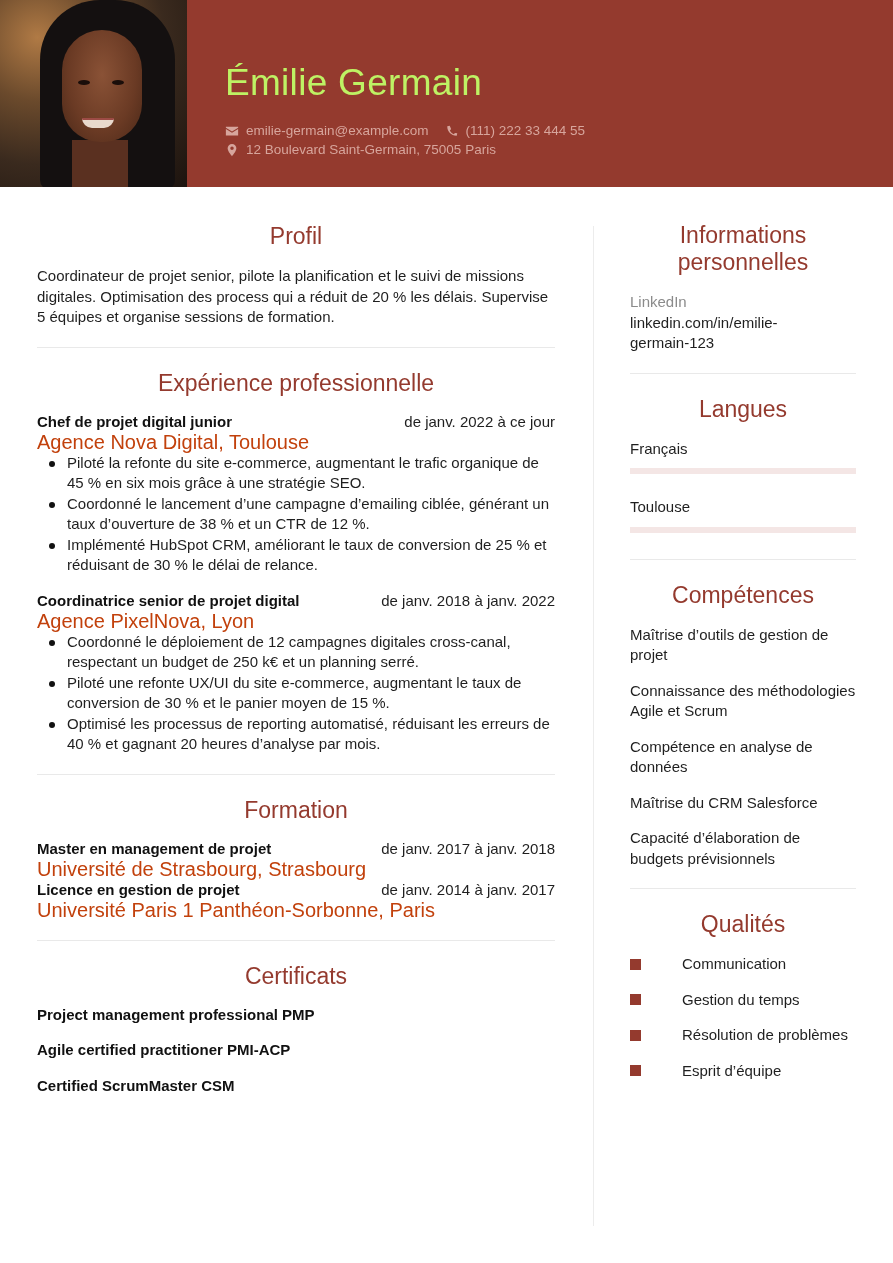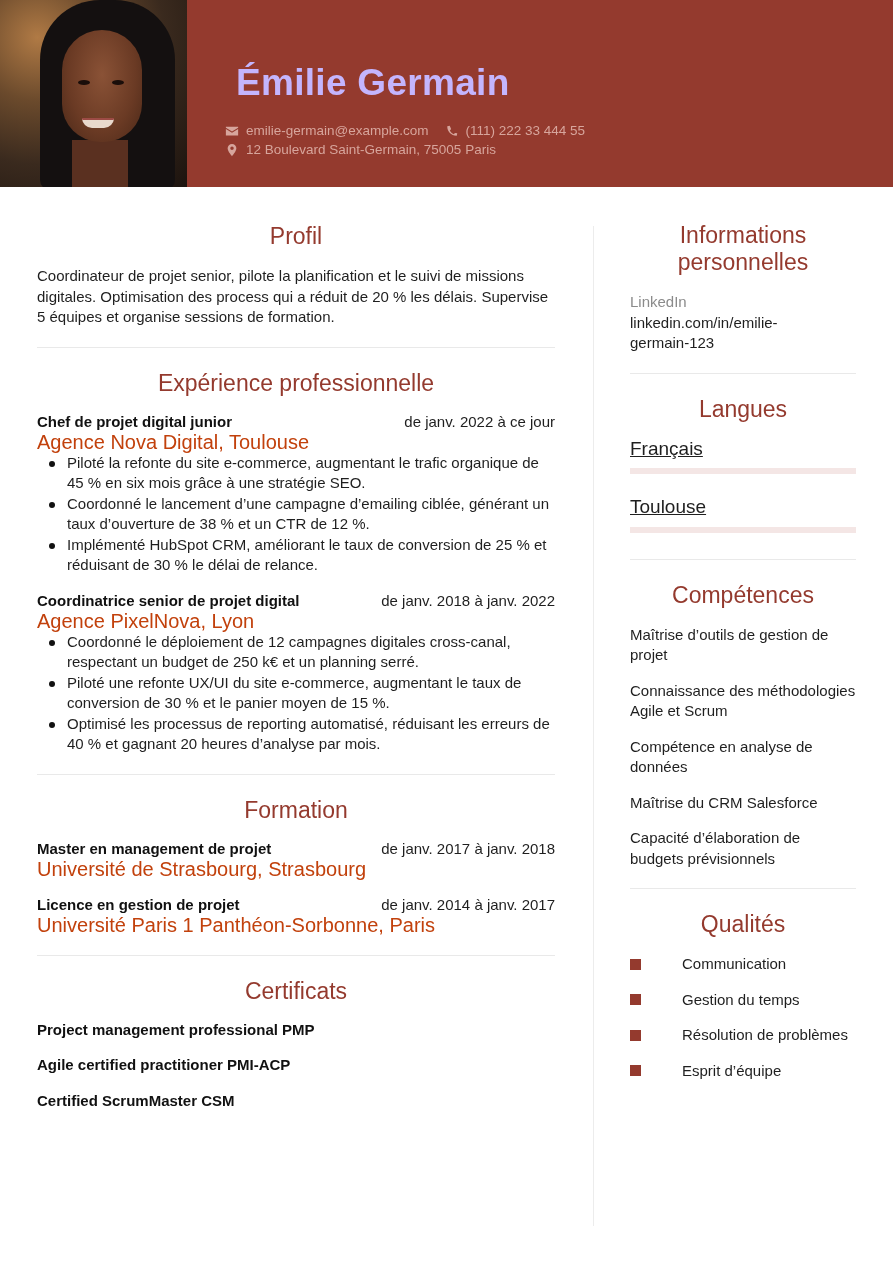--- a/index.html
+++ b/index.html
@@ -8,21 +8,21 @@
 
   .header { position: absolute; left: 0; top: 0; width: 893px; height: 187px; background: #943a2e; }
   .photo { position: absolute; left: 0; top: 0; width: 187px; height: 187px; overflow: hidden;
     background: radial-gradient(ellipse at 20% 20%, #b07a45 0%, #6b4a2c 30%, #3a2a1e 60%, #1c130e 100%); }
   .photo .hair { position: absolute; left: 40px; top: 0; width: 135px; height: 190px; background: #141010; border-radius: 60px 60px 10px 10px; }
   .photo .face { position: absolute; left: 62px; top: 30px; width: 80px; height: 112px; background: radial-gradient(ellipse at 50% 40%, #8a5236 0%, #6a3a24 60%, #4a2818 100%); border-radius: 40px 40px 38px 38px; }
   .photo .eye { position: absolute; width: 12px; height: 5px; background: #1a0e0a; border-radius: 50%; top: 80px; }
   .photo .smile { position: absolute; left: 82px; top: 118px; width: 32px; height: 10px; background: #e9d9cc; border-radius: 0 0 16px 16px; border-top: 2px solid #9c4b45; }
   .photo .neck { position: absolute; left: 72px; top: 140px; width: 56px; height: 50px; background: #5a3020; }
 
-  .name { position: absolute; left: 236px; top: 62px; font-size: 37px; color: #c4b5fd; font-weight: bold; letter-spacing: 0.3px; }
+  .name { position: absolute; left: 225px; top: 62px; font-size: 37px; color: #bef264; font-weight: normal; letter-spacing: 0.3px; }
   .contacts { position: absolute; left: 225px; top: 121px; font-size: 13.5px; color: #d7a59c; }
   .contact-row { display: flex; align-items: center; height: 19px; }
   .contact-item { display: flex; align-items: center; margin-right: 16px; }
   .contact-item svg { width: 14px; height: 14px; margin-right: 7px; fill: #d7a59c; }
 
   .main { position: absolute; left: 37px; top: 222px; width: 518px; }
   .side { position: absolute; left: 630px; top: 222px; width: 226px; }
   .vdivider { position: absolute; left: 593px; top: 226px; width: 1px; height: 1000px; background: #ececec; }
 
   .section-title { font-size: 23px; color: #943a2e; font-weight: normal; line-height: 28px; text-align: center; }
@@ -33,21 +33,21 @@
   .entry-head { display: flex; justify-content: space-between; font-size: 15px; line-height: 20.5px; }
   .entry-head .title { font-weight: bold; color: #111; }
   .entry-head .date { color: #1f1f1f; }
   .entry-sub { font-size: 20px; line-height: 20.5px; color: #c2410c; }
   ul.bullets { list-style: none; margin-left: 0; }
   ul.bullets li { position: relative; padding-left: 30px; font-size: 15px; line-height: 20.5px; }
   ul.bullets li::before { content: ""; position: absolute; left: 12px; top: 8px; width: 6px; height: 6px; border-radius: 50%; background: #111; }
 
   .cert { font-size: 15px; font-weight: bold; line-height: 20.5px; color: #111; margin-bottom: 15px; }
 
-  .lang-label { font-size: 19px; line-height: 20.5px; text-decoration: underline; }
+  .lang-label { font-size: 15px; line-height: 20.5px; }
   .lang-track { height: 6px; background: #f4e6e5; margin-top: 9px; }
   .lang-fill { height: 6px; background: transparent; }
 
   .skill { font-size: 15px; line-height: 20.5px; margin-bottom: 15px; }
   .quality { display: flex; align-items: center; font-size: 15px; line-height: 20.5px; margin-bottom: 15px; gap: 33px; }
   .quality .sq { width: 11px; height: 11px; background: #943a2e; margin-right: 8px; flex: none; }
 </style>
 </head>
 <body>
 
@@ -134,21 +134,21 @@
     <h2 class="section-title">Formation</h2>
 
     <div style="margin-top:15px">
       <div class="entry-head">
         <span class="title">Master en management de projet</span>
         <span class="date">de janv. 2017 à janv. 2018</span>
       </div>
       <div class="entry-sub">Université de Strasbourg, Strasbourg</div>
     </div>
 
-    <div style="margin-top:15px">
+    <div style="">
       <div class="entry-head">
         <span class="title">Licence en gestion de projet</span>
         <span class="date">de janv. 2014 à janv. 2017</span>
       </div>
       <div class="entry-sub">Université Paris 1 Panthéon-Sorbonne, Paris</div>
     </div>
   </section>
 
   <div class="hr" style="margin-top:19px"></div>
 

